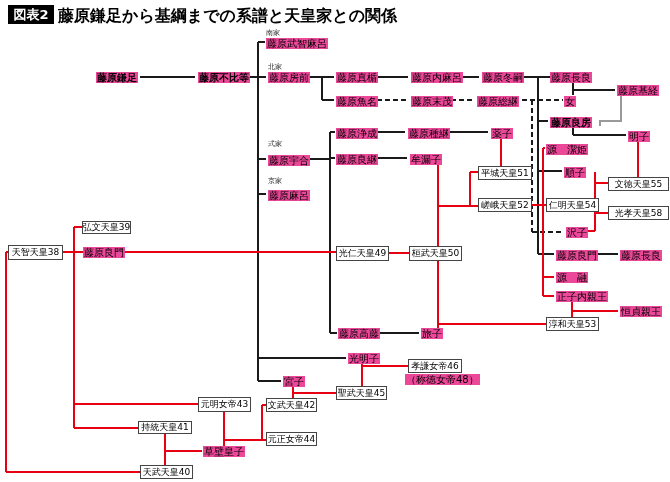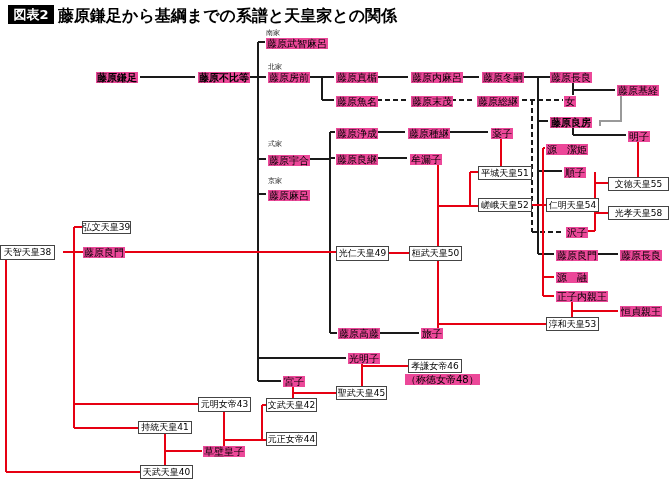--- a/index.html
+++ b/index.html
@@ -97,21 +97,21 @@
   <div class="lbl" style="left:556px;top:291px">正子内親王</div>
   <div class="lbl" style="left:620px;top:306px">恒貞親王</div>
   <div class="lbl" style="left:338px;top:328px">藤原高藤</div>
   <div class="lbl" style="left:421px;top:328px">旅子</div>
   <div class="lbl" style="left:348px;top:353px">光明子</div>
   <div class="lbl" style="left:283px;top:376px">宮子</div>
   <div class="lbl" style="left:83px;top:247px">藤原良門</div>
   <div class="lbl" style="left:203px;top:446px">草壁皇子</div>
   <div class="lbl" style="left:405px;top:374px">（称徳女帝48）</div>
 
-  <div class="ebox" style="left:0;top:245px;width:55px;height:15px">天智天皇38</div>
+  <div class="ebox" style="left:8px;top:245px;width:55px;height:15px">天智天皇38</div>
   <div class="ebox" style="left:82px;top:221px;width:49px;height:13px">弘文天皇39</div>
   <div class="ebox" style="left:140px;top:465px;width:53px;height:14px">天武天皇40</div>
   <div class="ebox" style="left:138px;top:421px;width:54px;height:13px">持統天皇41</div>
   <div class="ebox" style="left:266px;top:398px;width:51px;height:14px">文武天皇42</div>
   <div class="ebox" style="left:198px;top:397px;width:53px;height:15px">元明女帝43</div>
   <div class="ebox" style="left:266px;top:432px;width:51px;height:14px">元正女帝44</div>
   <div class="ebox" style="left:336px;top:386px;width:51px;height:14px">聖武天皇45</div>
   <div class="ebox" style="left:408px;top:359px;width:54px;height:14px">孝謙女帝46</div>
   <div class="ebox" style="left:336px;top:246px;width:53px;height:15px">光仁天皇49</div>
   <div class="ebox" style="left:409px;top:246px;width:53px;height:15px">桓武天皇50</div>

